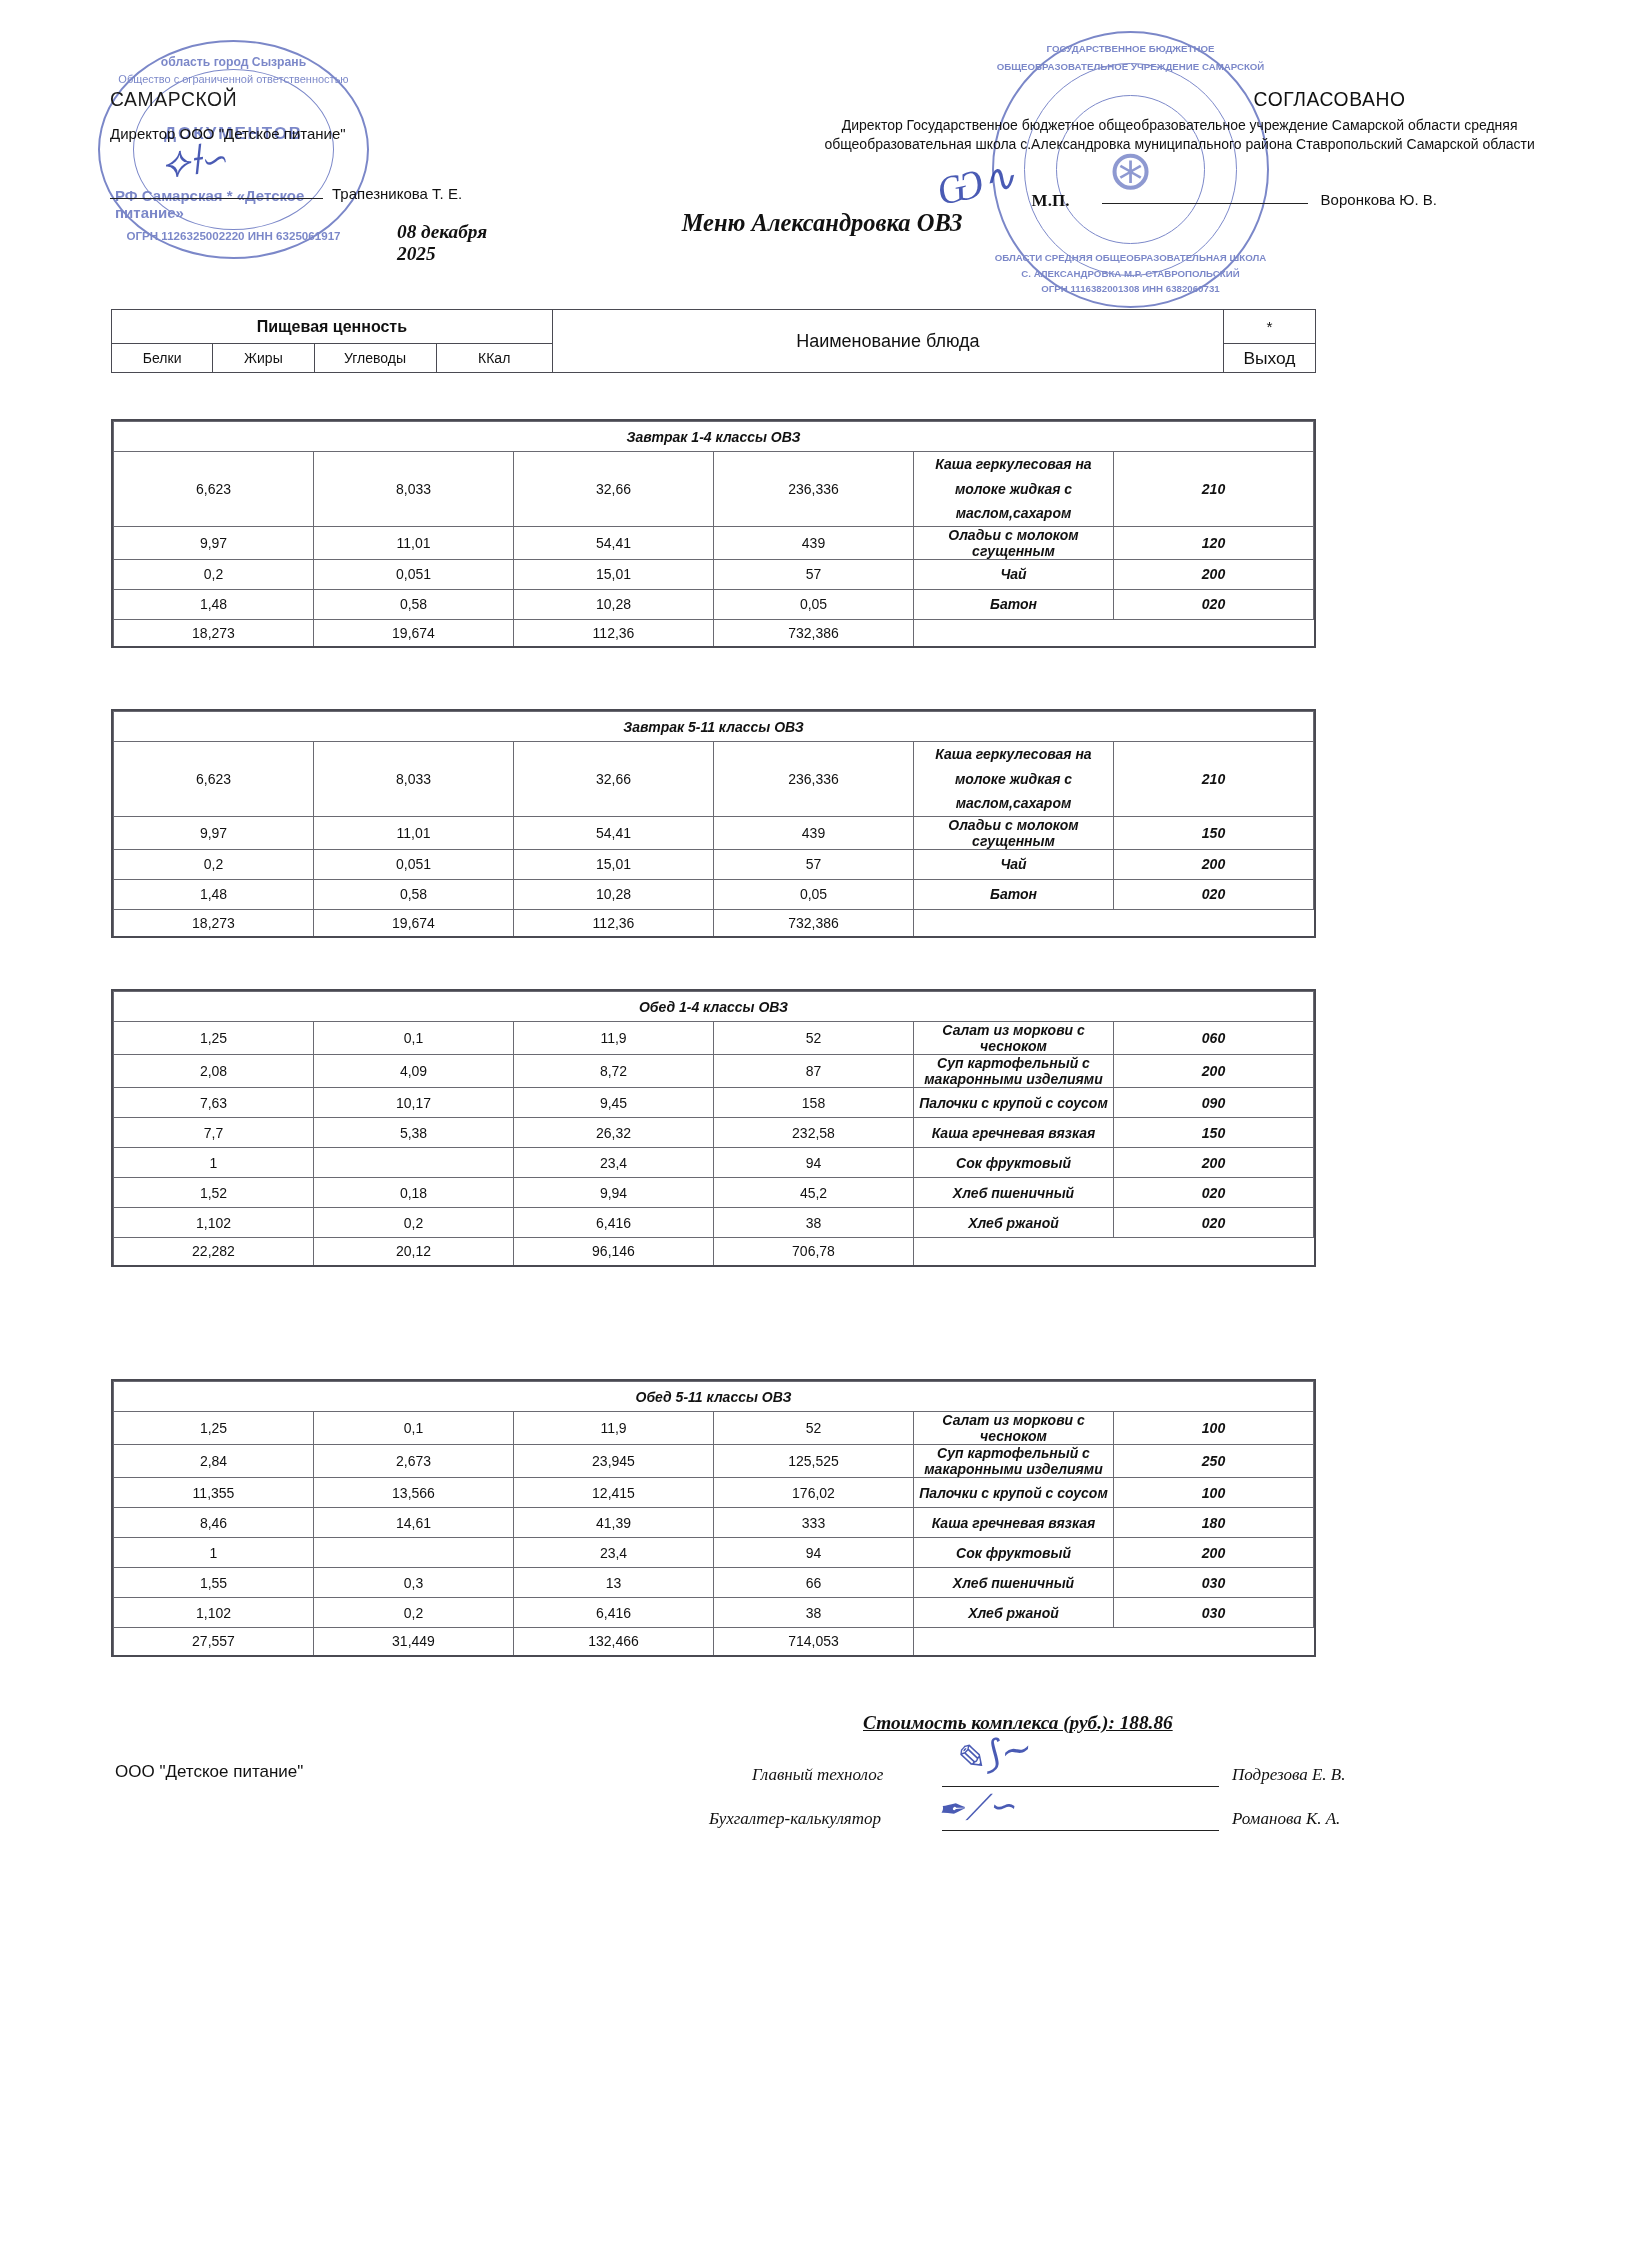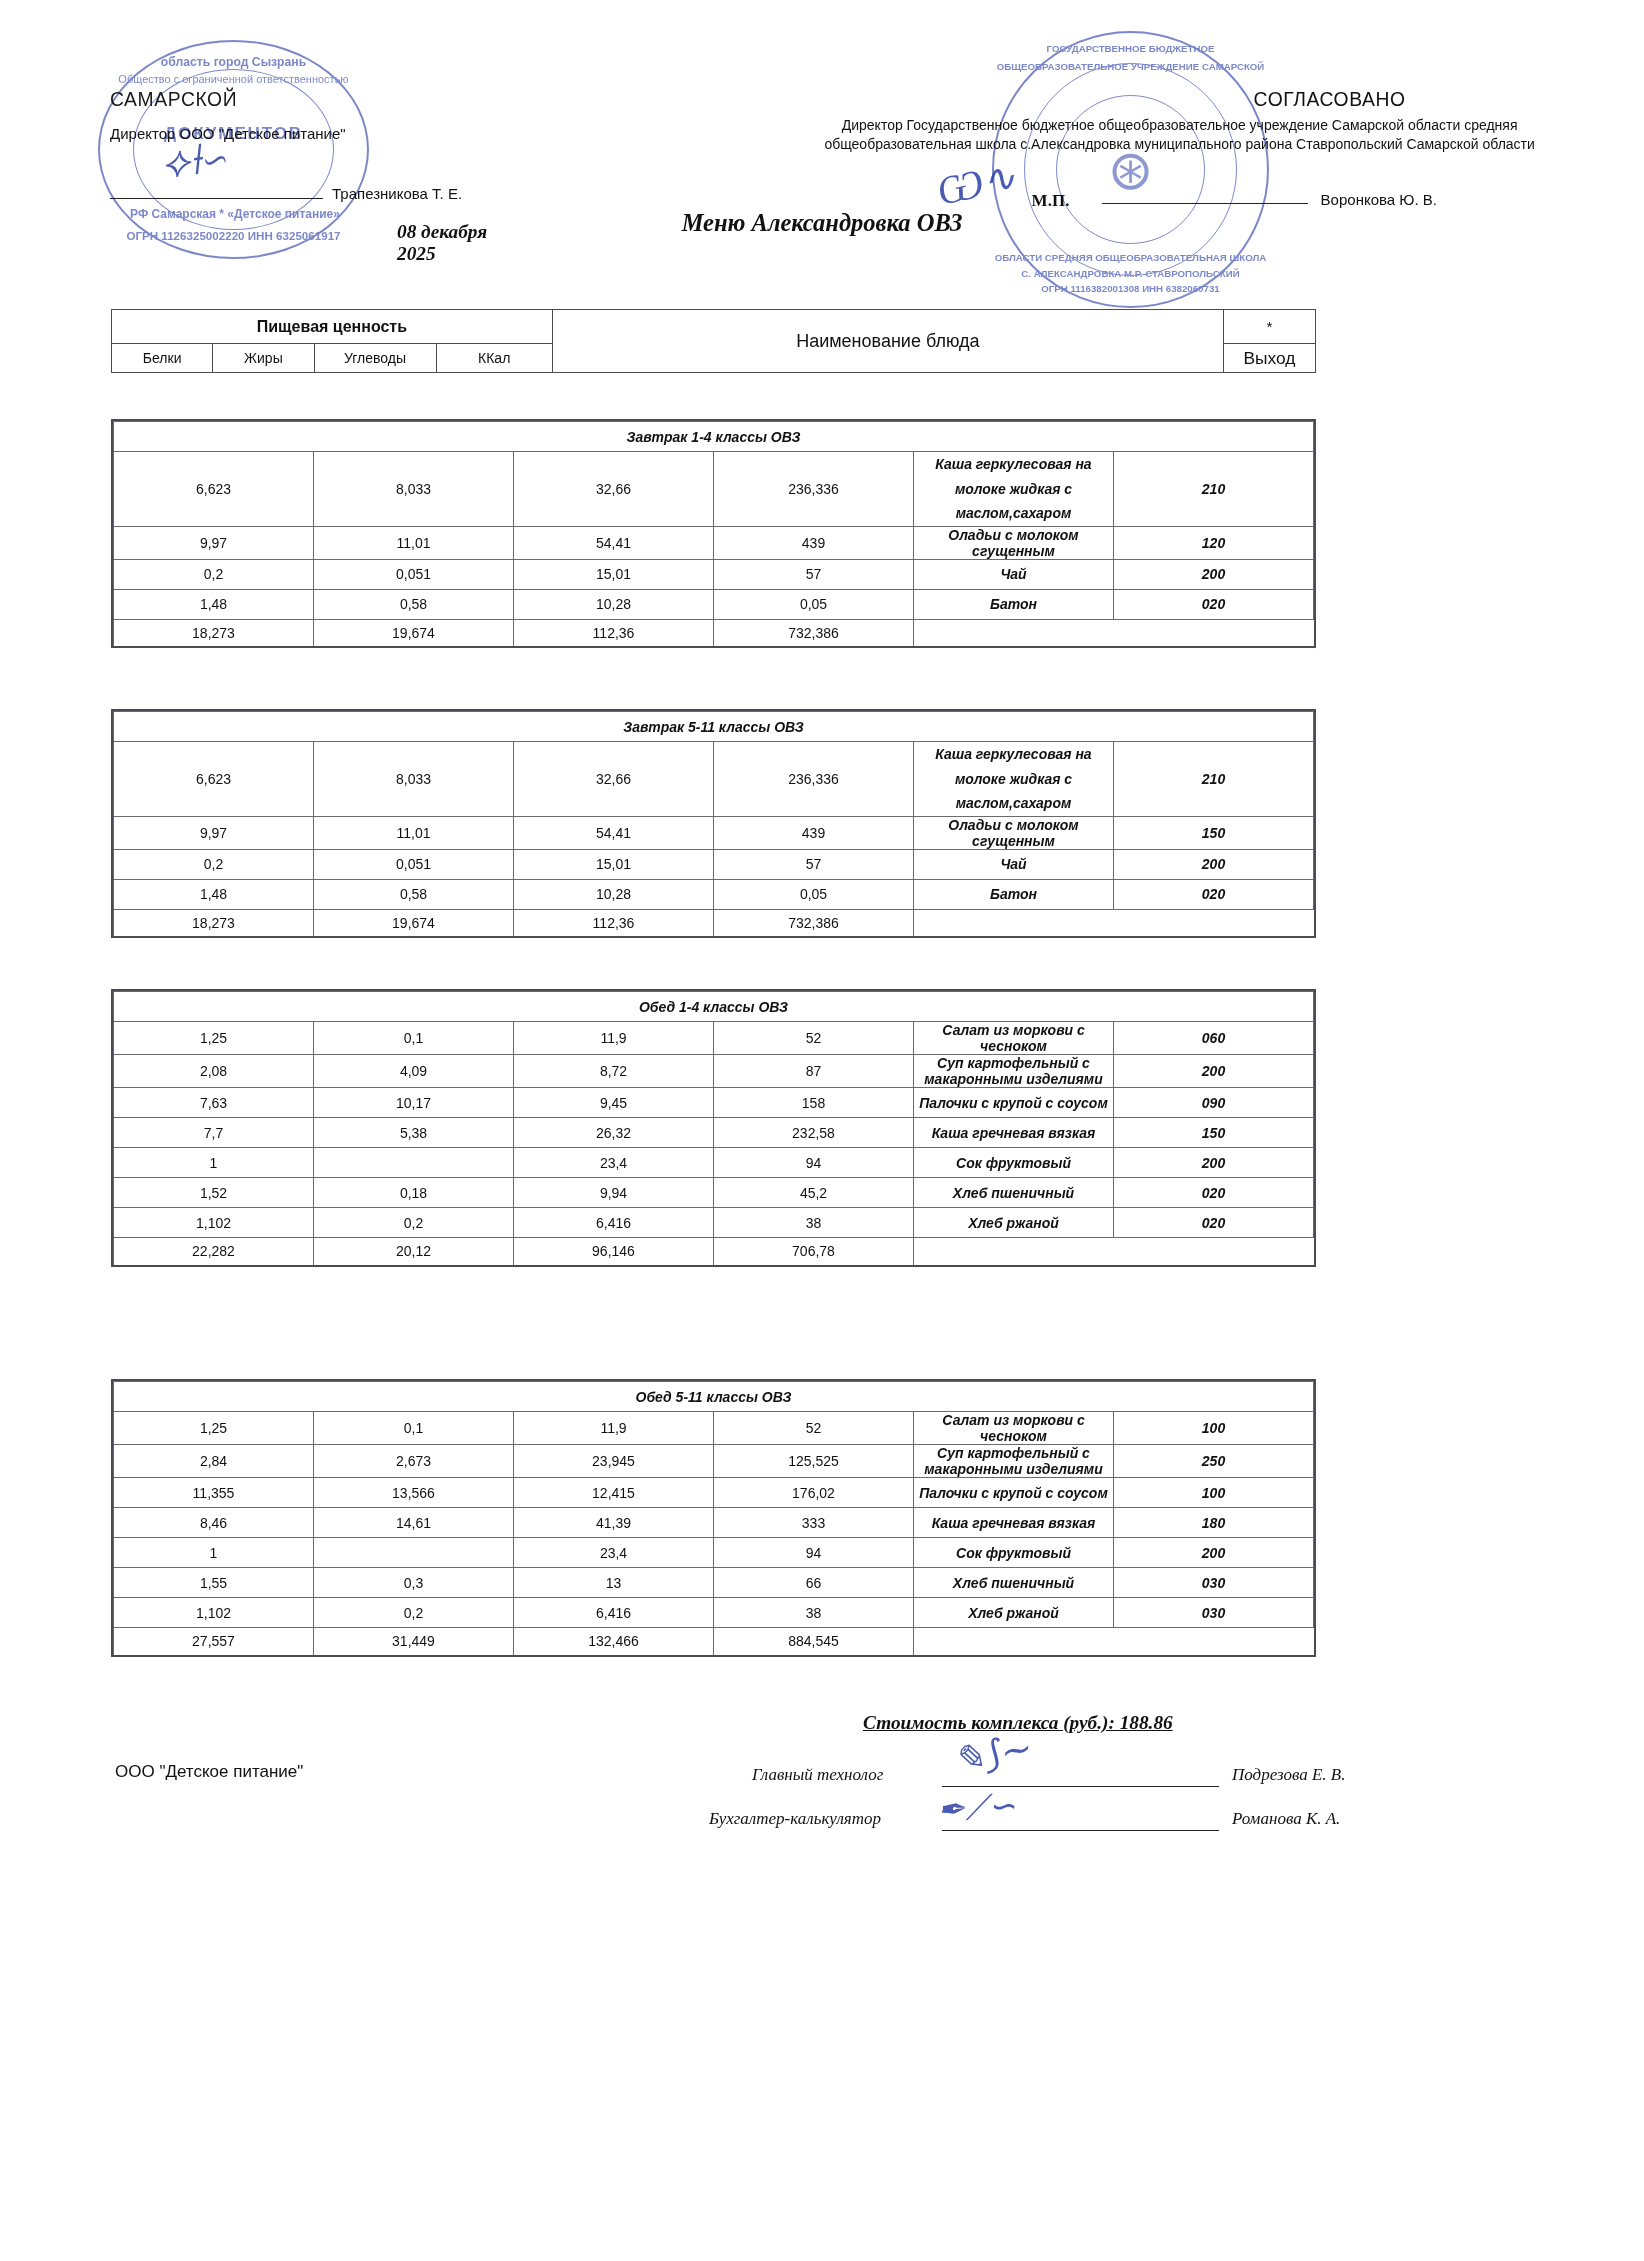--- a/index.html
+++ b/index.html
@@ -294,22 +294,22 @@
   }
   .stamp-left .t2 {
     position: absolute; left: 0; right: 0; top: 31px;
     text-align: center; font-size: 11px;
   }
   .stamp-left .t3 {
     position: absolute; left: 0; right: 0; top: 82px;
     text-align: center; font-size: 17px; font-weight: bold; letter-spacing: 1.9px;
   }
   .stamp-left .t4 {
-    position: absolute; left: 3px; right: 0; bottom: 36px;
-    text-align: center; font-size: 12px; font-weight: bold;
+    position: absolute; left: 15px; right: 0; bottom: 36px;
+    font-size: 15px; font-weight: bold;
   }
   .stamp-left .t5 {
     position: absolute; left: 0; right: 0; bottom: 15.5px;
     text-align: center; font-size: 11.6px; font-weight: bold;
   }
   .stamp-right {
     left: 992px; top: 31px;
     width: 277px; height: 277px;
   }
   .stamp-right .inner { left: 30px; top: 30px; right: 30px; bottom: 30px; }
@@ -645,21 +645,21 @@
               <td class="c-f">0,2</td>
               <td class="c-c">6,416</td>
               <td class="c-k">38</td>
               <td class="c-name" colspan="1">Хлеб ржаной</td>
               <td class="c-out">030</td>
             </tr>
             <tr class="totals">
               <td class="c-b">27,557</td>
               <td class="c-f">31,449</td>
               <td class="c-c">132,466</td>
-              <td class="c-k">884,545</td>
+              <td class="c-k">714,053</td>
               <td class="blank"></td>
               <td class="blank"></td>
             </tr>
           </tbody>
         </table>
       </div>
     </div>
 
   <div class="price-line">Стоимость комплекса (руб.): 188.86</div>
   <div class="company">ООО "Детское питание"</div>

